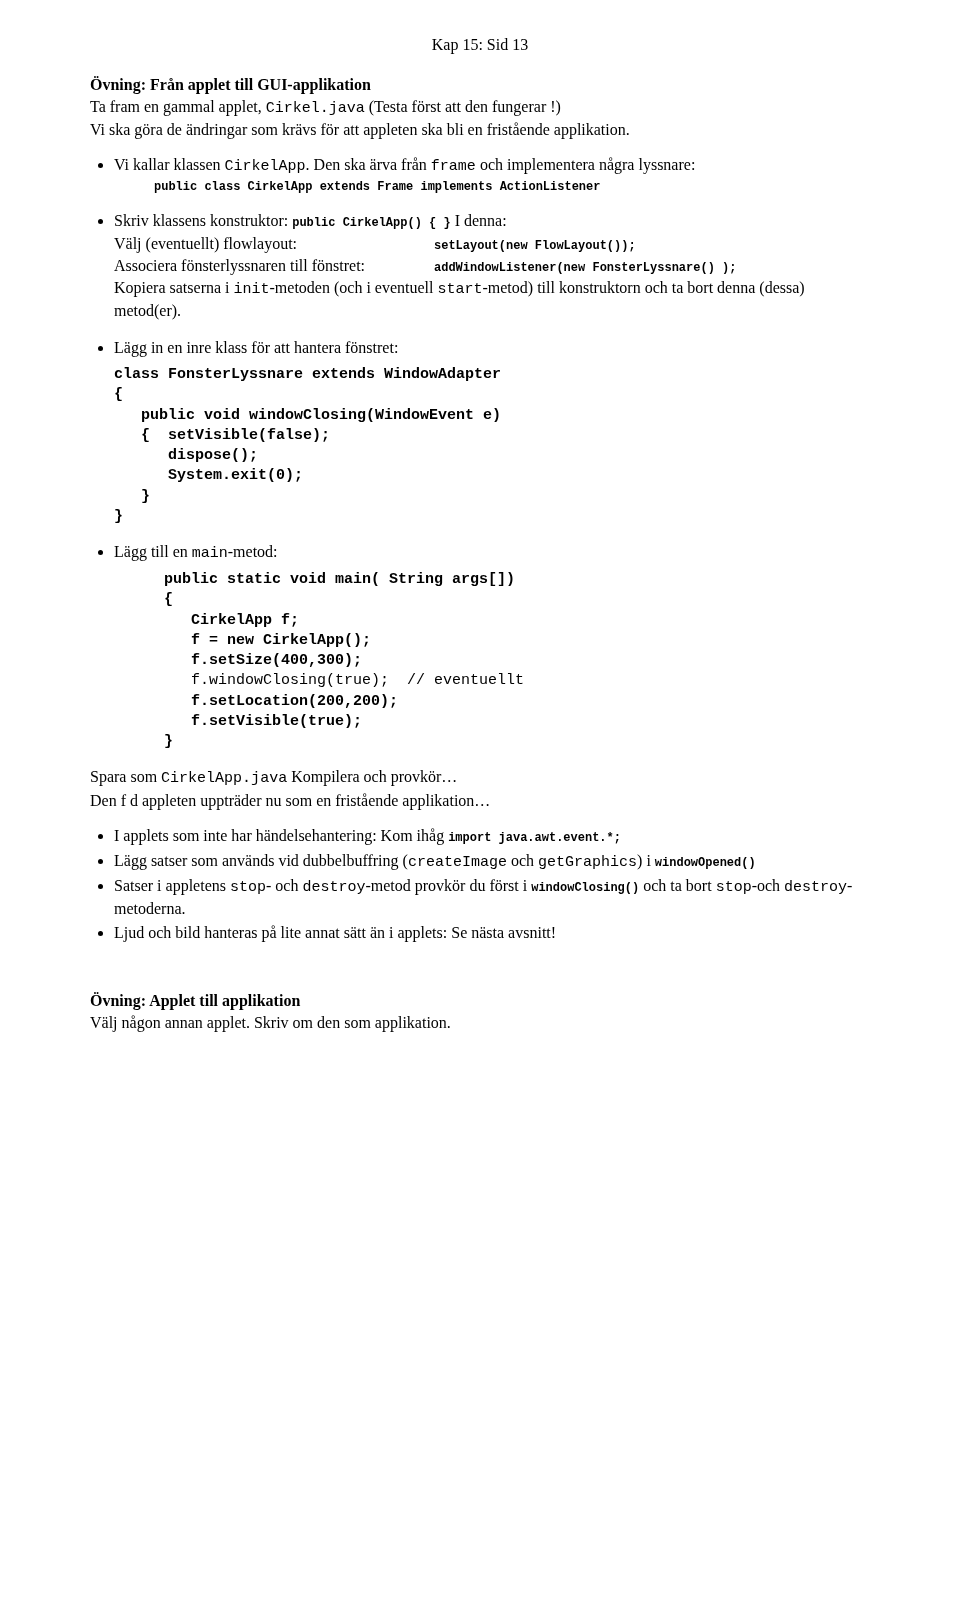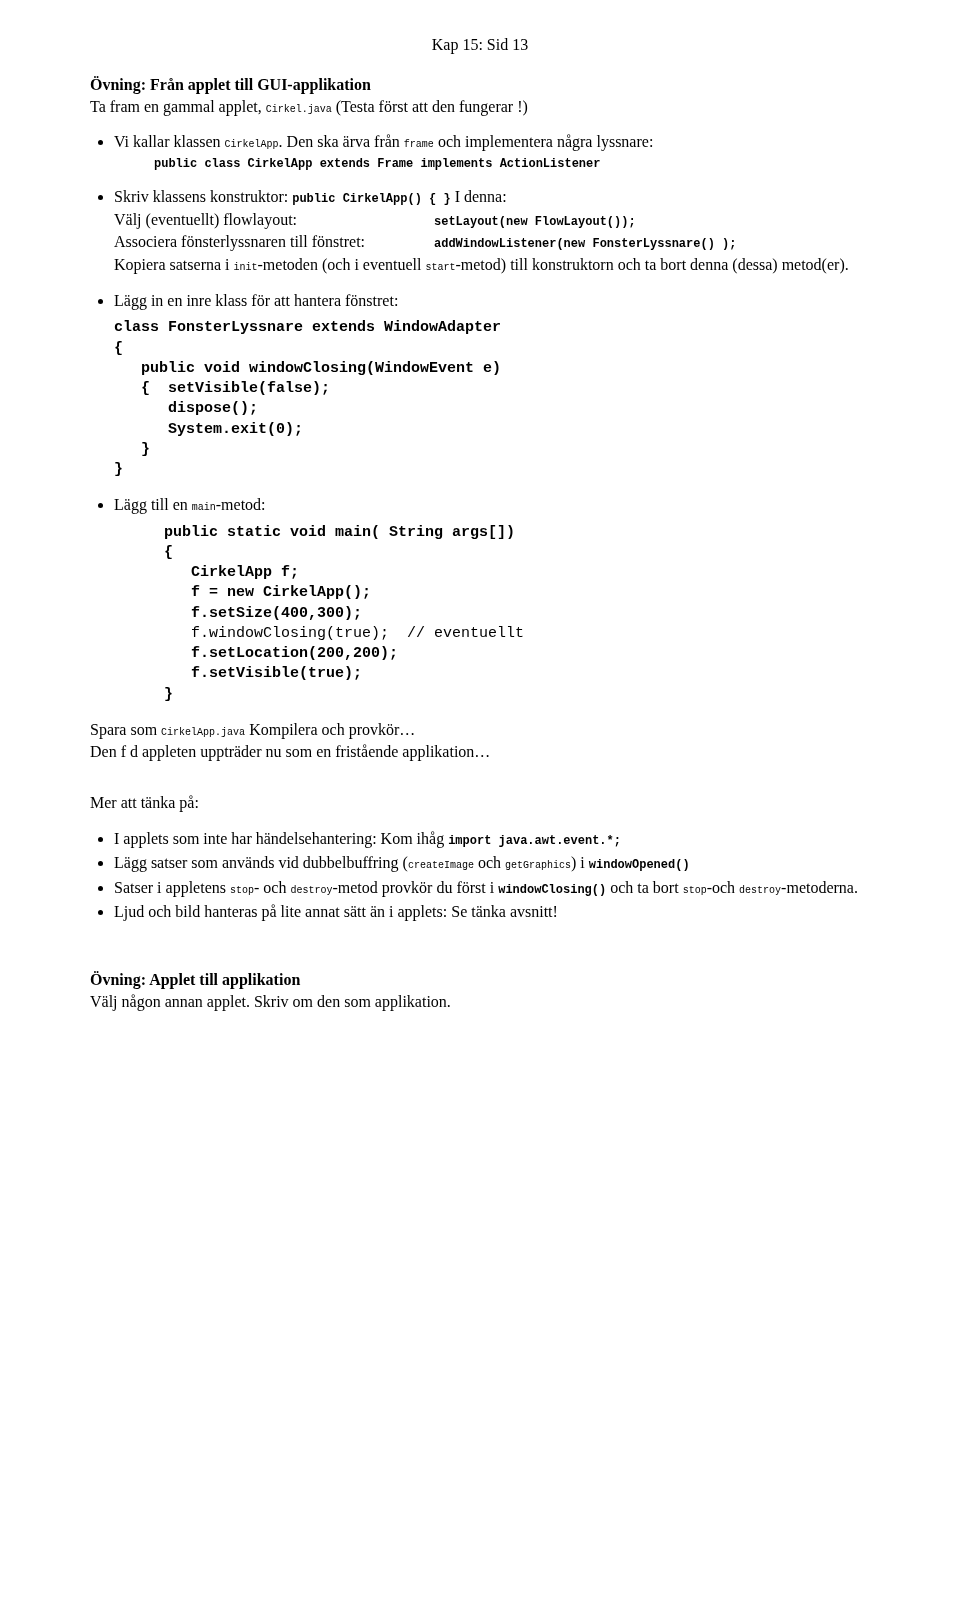--- a/index.html
+++ b/index.html
@@ -35,21 +35,21 @@
     margin: 0 0 14px 0;
     padding-left: 24px;
   }
   ul.bullets > li {
     font-size: 16px;
     line-height: 1.4;
     margin-bottom: 14px;
   }
   .mono {
     font-family: "Courier New", Courier, monospace;
-    font-size: 10px;
+    font-size: 15px;
   }
   .mono-b {
     font-family: "Courier New", Courier, monospace;
     font-size: 12px;
     font-weight: bold;
   }
   .code-block {
     margin: 6px 0 0 0;
     white-space: pre;
     font-size: 15px;
@@ -71,20 +71,21 @@
 </head>
 <body>
 
 <div class="page">
 
   <div class="header-center">Kap 15:  Sid 13</div>
 
   <p class="body-text">
     <span class="exercise-title">Övning:  Från applet till GUI-applikation</span><br>
     <span>Ta fram en gammal applet, </span><span class="mono">Cirkel.java</span><span>  (Testa först att den fungerar !)</span><br>
+    <span>Vi ska göra de ändringar som krävs för att appleten ska bli en fristående applikation.</span>
   </p>
 
   <ul class="bullets">
     <li>
       <span>Vi kallar klassen </span><span class="mono">CirkelApp</span><span>. Den ska ärva från </span><span class="mono">frame</span><span> och implementera några lyssnare:</span>
       <div class="mono-b" style="margin-top:2px; margin-left:40px;">public class CirkelApp extends Frame implements ActionListener</div>
     </li>
 
     <li>
       <span>Skriv klassens konstruktor:   </span><span class="mono-b">public CirkelApp() {   }</span><span>      </span><span class="em">I denna:</span><br>
@@ -117,33 +118,32 @@
 <span class="code-bold">   f.setVisible(true);</span>
 <span class="code-bold">}</span></div>
     </li>
   </ul>
 
   <p class="body-text">
     <span>Spara som </span><span class="mono">CirkelApp.java</span><span>  Kompilera och provkör…</span><br>
     <span>Den f d appleten uppträder nu som en fristående applikation…</span>
   </p>
 
-  <p class="body-text em" style="margin-top:30px;">Mer att tänka på:</p>
 
   <ul class="bullets">
     <li style="margin-bottom:2px;">
       <span>I applets som inte har händelsehantering:  Kom ihåg  </span><span class="mono-b">import java.awt.event.*;</span>
     </li>
     <li style="margin-bottom:2px;">
       <span>Lägg satser som används vid dubbelbuffring  (</span><span class="mono">createImage</span><span> och </span><span class="mono">getGraphics</span><span>) i </span><span class="mono-b">windowOpened()</span>
     </li>
     <li style="margin-bottom:2px;">
       <span>Satser i appletens </span><span class="mono">stop</span><span>- och </span><span class="mono">destroy</span><span>-metod provkör du först i </span><span class="mono-b">windowClosing()</span><span> och ta bort </span><span class="mono">stop</span><span>-och </span><span class="mono">destroy</span><span>-metoderna.</span>
     </li>
-    <li>Ljud och bild hanteras på lite annat sätt än i applets:   Se tänka avsnitt!</li>
+    <li>Ljud och bild hanteras på lite annat sätt än i applets:   Se nästa avsnitt!</li>
   </ul>
 
   <p class="body-text" style="margin-top:46px;">
     <span class="exercise-title">Övning: Applet till applikation</span><br>
     <span>Välj någon annan applet. Skriv om den som applikation.</span>
   </p>
 
 
 </div>
 

